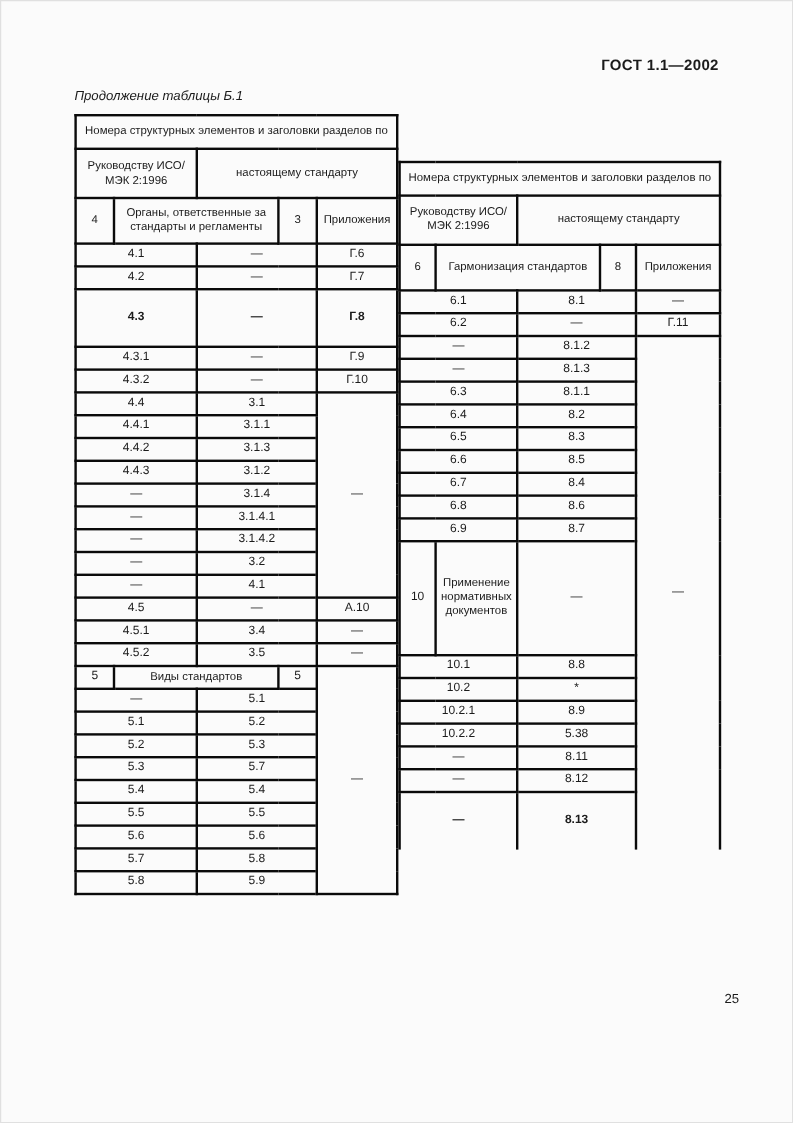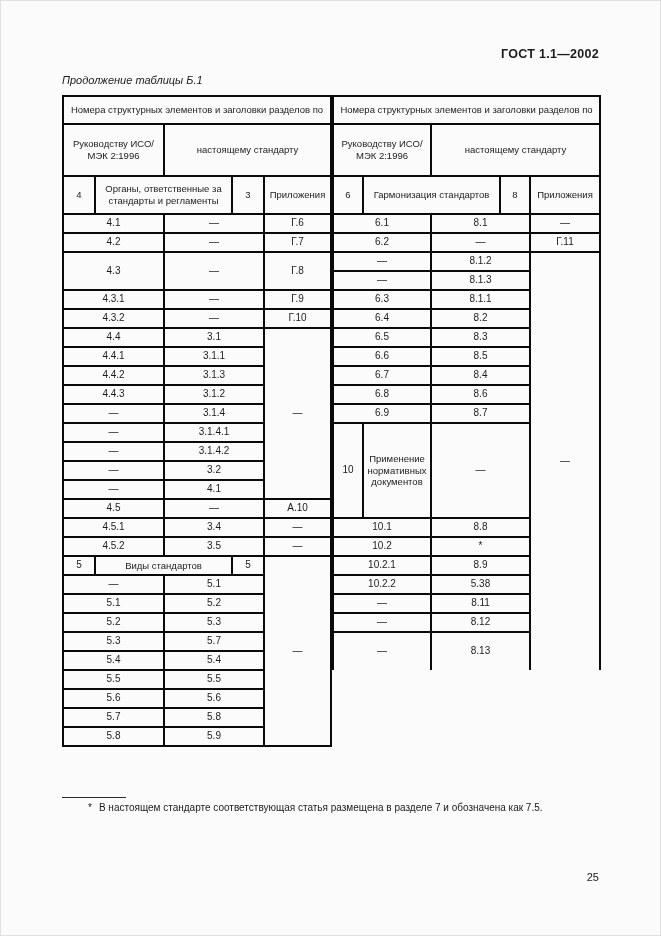--- a/index.html
+++ b/index.html
@@ -31,42 +31,42 @@
     left: 62px;
     font-size: 11px;
     font-style: italic;
     text-align: right;
   }
   .tables {
     position: absolute;
     top: 95px;
     left: 62px;
     display: flex;
-    align-items: flex-start;
+    align-items: center;
   }
   table.gost {
     border-collapse: collapse;
     table-layout: fixed;
     width: 268px;
     font-size: 10px;
     line-height: 1.25;
   }
   table.gost td {
     border: 2px solid #0a0a0a;
     text-align: center;
     vertical-align: middle;
     padding: 1px 2px;
     overflow: hidden;
   }
   table.gost thead td { font-size: 9.5px; }
   table.gost tr.h1 { height: 28px; }
-  table.gost tr.h2 { height: 52px; }
+  table.gost tr.h2 { height: 41px; }
   table.gost tr.h3 { height: 38px; }
   table.gost tbody tr { height: 19px; }
-  table.gost tbody tr.tall { height: 38px; }
+  table.gost tbody tr.tall { height: 48px; font-weight: bold; }
   table.gost tbody tr.xtall { height: 95px; }
   table.gost td.sec { font-size: 9.5px; }
   
   table.open-bottom { border-bottom: none; }
   table.open-bottom tbody tr:last-child td { border-bottom: none; }
   table.gost td.no-bb { border-bottom: none; }
   .footnote {
     position: absolute;
     top: 797px;
     left: 62px;
@@ -85,23 +85,22 @@
     position: absolute;
     top: 827px;
     left: 0;
     width: 100%;
     text-align: center;
     font-size: 11px;
   }
   .pageno-right {
     position: absolute;
     top: 827px;
-    right: 62px;
+    right: 45px;
     font-size: 11px;
-    margin-top: 44px;
   }
 </style>
 </head>
 <body>
 
 <div class="page">
 
   <div class="docref">ГОСТ 1.1—2002</div>
 
   <div class="caption">Продолжение таблицы Б.1</div>
@@ -356,22 +355,16 @@
           </tr>
           <tr class="tall">
             <td colspan="2">—</td>
             <td colspan="2">8.13</td>
           </tr>
         </tbody>
     </table>
 
   </div>
 
-  <div class="footnote">
-    <div class="footnote-rule"></div>
-    <div class="footnote-text">
-      <span class="fmark">*</span><span>В настоящем стандарте соответствующая статья размещена в разделе 7 и обозначена как 7.5.</span>
-    </div>
-  </div>
 
   <div class="pageno-right">25</div>
 
 </div>
 
 </body></html>

